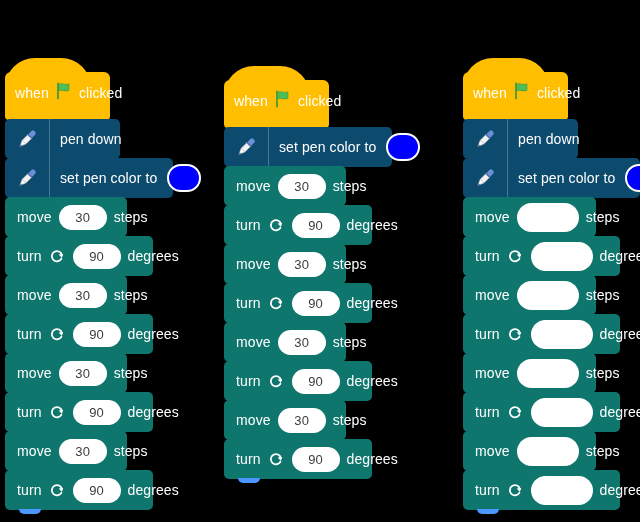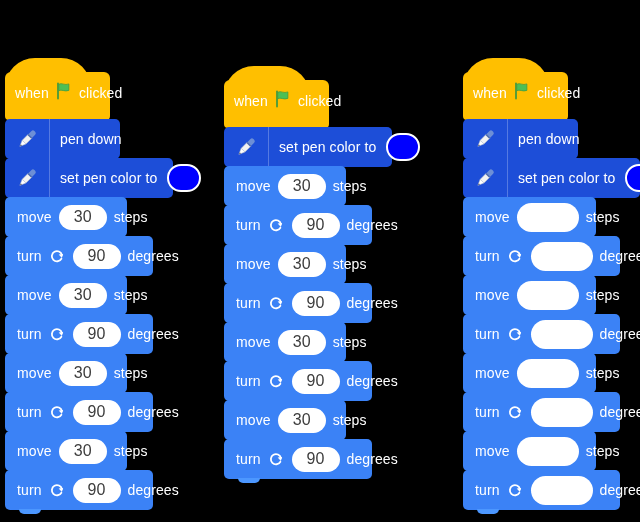--- a/index.html
+++ b/index.html
@@ -49,28 +49,28 @@
   }
   .hat-inner {
     position: relative;
     z-index: 2;
     display: flex;
     align-items: center;
     gap: 6px;
     height: 22px;
   }
   .pen-block {
-    background: #1d4ed8;
+    background: #0c4a6e;
     border-radius: 5px;
     height: 40px;
     padding: 0 12px 0 0;
     gap: 0px;
   }
   .motion-block {
-    background: #3b82f6;
+    background: #0f766e;
     border-radius: 5px;
     height: 40px;
     padding: 0 12px 0 12px;
     gap: 7px;
   }
   
   .bump {
     position: absolute;
     left: 14px;
     bottom: -4px;
@@ -98,21 +98,21 @@
   .num-input {
     background: #ffffff;
     color: #3d3d3d;
     border-radius: 13px;
     min-width: 30px;
     height: 25px;
     padding: 0 9px;
     display: inline-flex;
     align-items: center;
     justify-content: center;
-    font-size: 16px;
+    font-size: 13px;
     line-height: 1;
   }
   .num-input.empty {
     min-width: 44px;
     width: 44px;
     height: 29px;
     border-radius: 16px;
   }
   
   .color-swatch {

